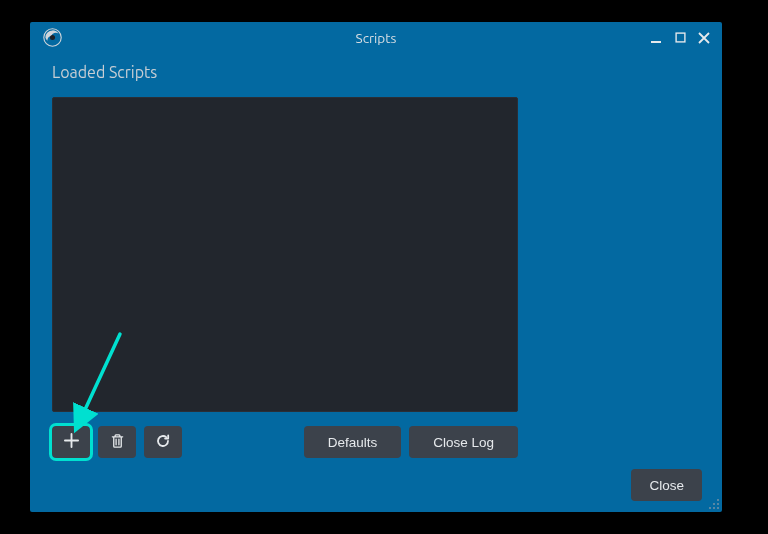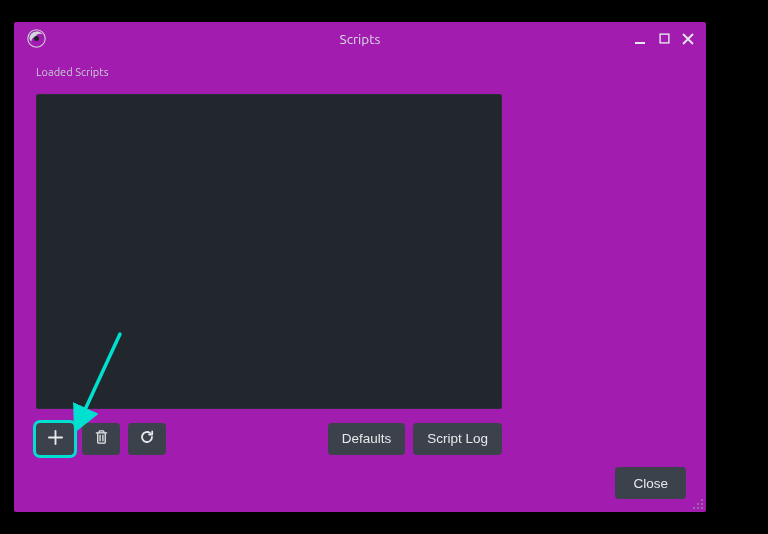--- a/index.html
+++ b/index.html
@@ -11,25 +11,25 @@
     width: 768px;
     height: 534px;
     background: #000;
     font-family: "Segoe UI", Ubuntu, Arial, sans-serif;
     font-size: 13px;
     color: #d8dee3;
     overflow: hidden;
   }
   .window {
     position: absolute;
-    left: 14px;
+    left: 30px;
     top: 22px;
     width: 692px;
     height: 490px;
-    background: #a21caf;
+    background: #0369a1;
     border-radius: 2px;
     display: flex;
     flex-direction: column;
   }
   .titlebar {
     height: 34px;
     display: flex;
     align-items: center;
     padding: 0 8px;
     position: relative;
@@ -77,21 +77,21 @@
   .left-col {
     width: 466px;
     display: flex;
     flex-direction: column;
   }
   .right-col {
     flex: 1;
   }
   .section-label {
     color: #c8ced4;
-    font-size: 11px;
+    font-size: 16px;
     margin-bottom: 16px;
   }
   .script-list {
     width: 100%;
     height: 315px;
     background: #22262d;
     border: 1px solid #2a2e36;
     border-radius: 2px;
   }
   .toolbar-row {
@@ -109,21 +109,21 @@
     font-size: 13.5px;
     cursor: pointer;
     display: flex;
     align-items: center;
     justify-content: center;
   }
   .icon-btn {
     width: 38px;
   }
   .text-btn {
-    padding: 0 14px;
+    padding: 0 24px;
   }
   .add-highlight {
     outline: 3px solid #00e0d0;
     outline-offset: 0;
   }
   .spacer {
     flex: 1;
   }
   .btn-group {
     display: flex;
@@ -228,21 +228,21 @@
           <span>
             <svg width="16" height="16" viewBox="0 0 16 16">
               <path d="M13 8 a5 5 0 1 1 -1.8 -3.85" fill="none" stroke="#e6e9ec" stroke-width="1.8" stroke-linecap="round"></path>
               <path d="M13.2 2.5 L13.2 5.6 L10.1 5.6" fill="none" stroke="#e6e9ec" stroke-width="1.8" stroke-linecap="round" stroke-linejoin="round"></path>
             </svg>
           </span>
         </button>
         <div class="spacer"></div>
         <div class="btn-group">
           <button class="text-btn">Defaults</button>
-          <button class="text-btn">Script Log</button>
+          <button class="text-btn">Close Log</button>
         </div>
       </div>
     </div>
 
   </div>
 
   <div class="footer">
     <button class="close-btn">Close</button>
     <div class="resize-grip">
       <span style="right:1px;bottom:1px;"></span>

